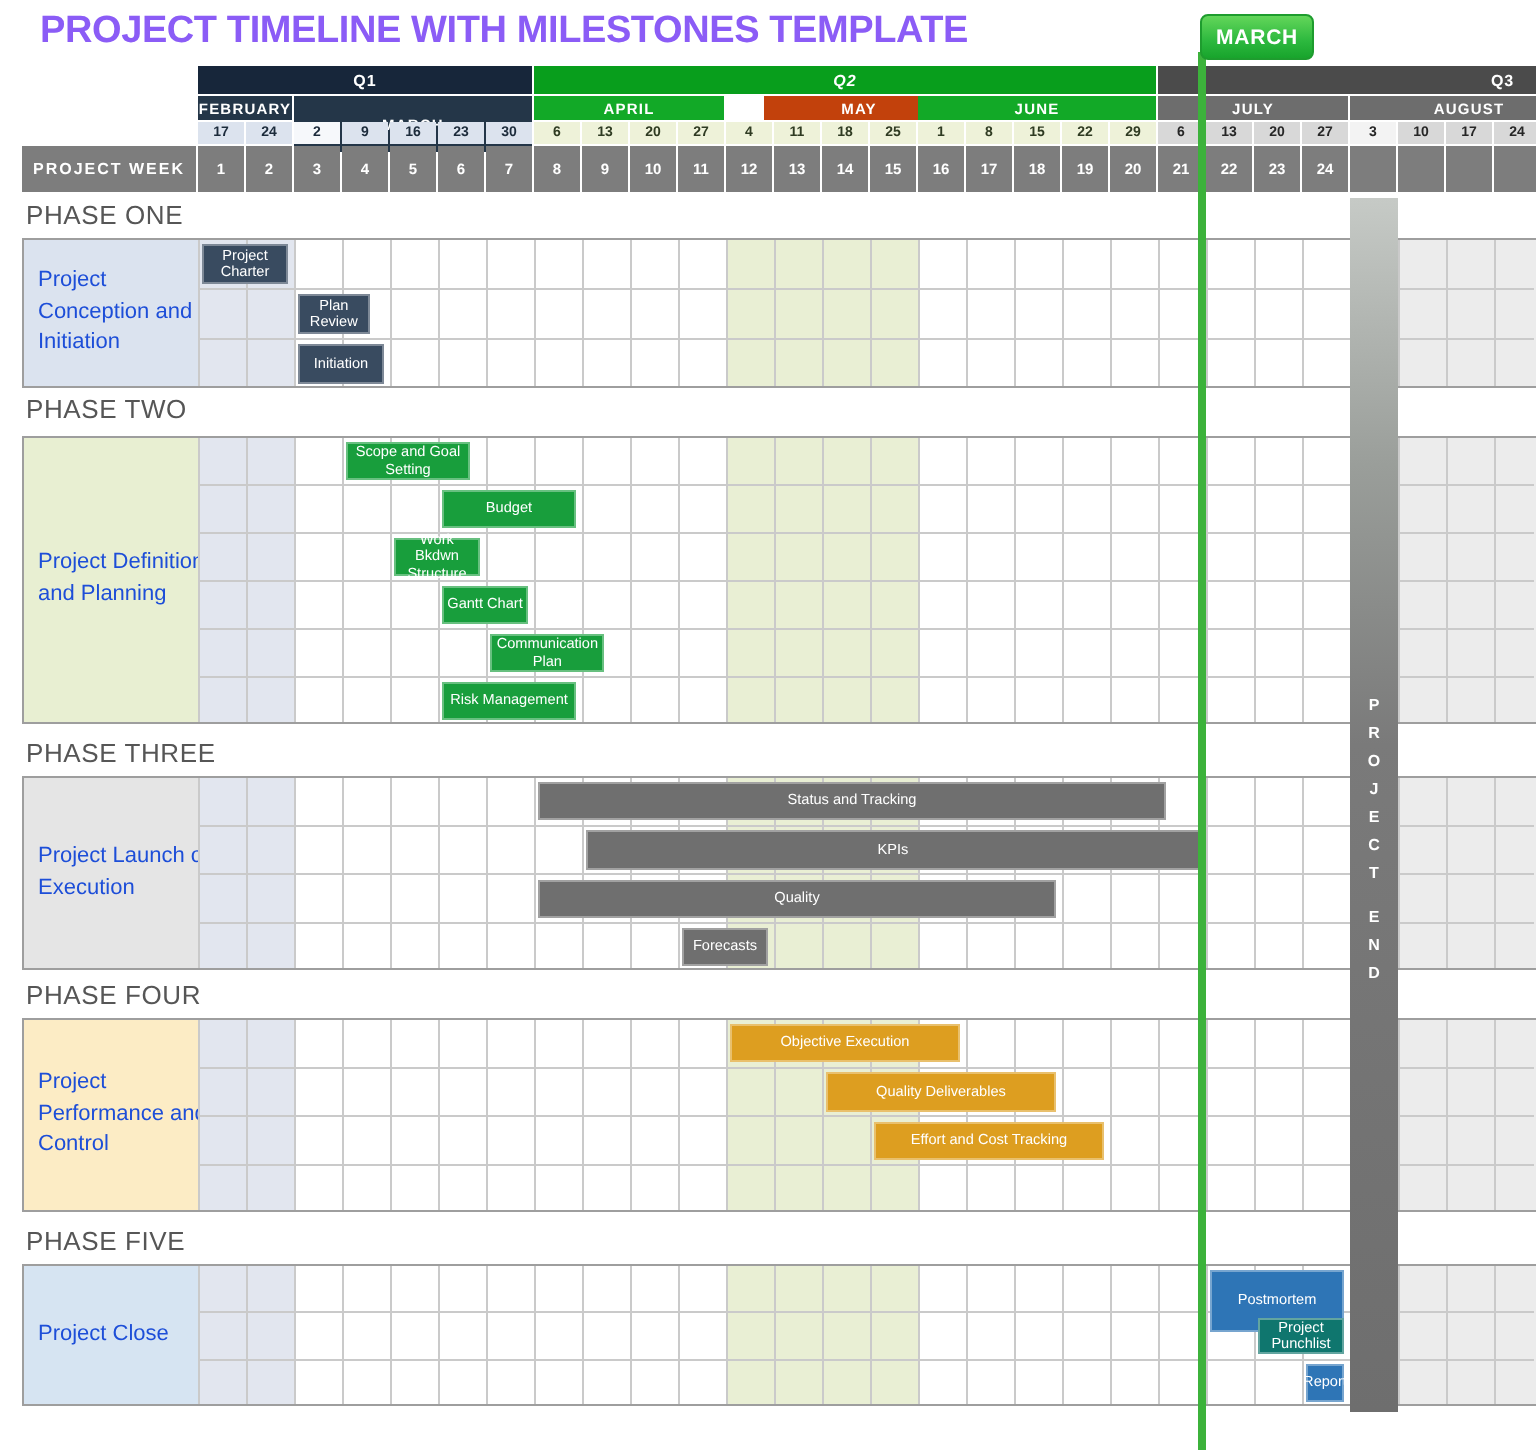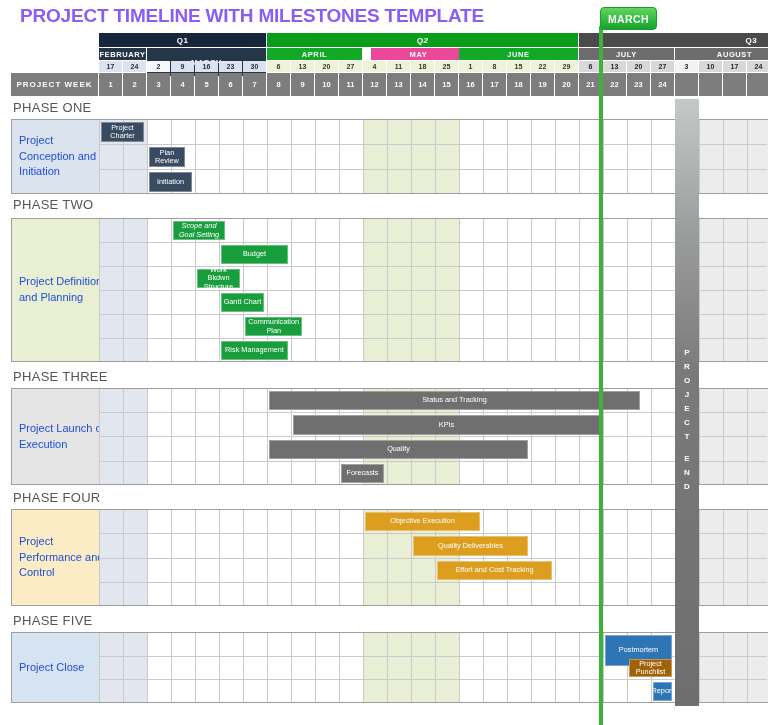--- a/index.html
+++ b/index.html
@@ -42,21 +42,21 @@
 
 <div class="stage">
   <div class="title">PROJECT TIMELINE WITH MILESTONES TEMPLATE</div>
   <div id="header">
       <div class="cell qcell" style="left: 99px; top: 33px; width: 167px; height: 14px; background: rgb(23, 38, 58);">Q1</div>
       <div class="cell qcell" style="left: 267px; top: 33px; width: 311px; height: 14px; background: rgb(8, 158, 28); font-style: italic;">Q2</div>
       <div class="cell qcell" style="left: 579px; top: 33px; width: 344.6px; height: 14px; background: rgb(75, 75, 75);">Q3</div>
       <div class="cell mcell" style="left: 99px; top: 48px; width: 47px; height: 12px; background: rgb(36, 54, 72);">FEBRUARY</div>
       <div class="cell mcell" style="left: 147px; top: 48px; width: 119px; height: 28px; background: rgb(36, 54, 72);">MARCH</div>
       <div class="cell mcell" style="left: 267px; top: 48px; width: 95px; height: 12px; background: rgb(18, 169, 39);">APRIL</div>
-      <div class="cell mcell" style="left: 371px; top: 48px; width: 95px; height: 12px; background: #ec4899;">MAY</div>
+      <div class="cell mcell" style="left: 382px; top: 48px; width: 95px; height: 12px; background: #c2410c;">MAY</div>
       <div class="cell mcell" style="left: 459px; top: 48px; width: 119px; height: 12px; background: rgb(18, 169, 39);">JUNE</div>
       <div class="cell mcell" style="left: 579px; top: 48px; width: 95px; height: 12px; background: rgb(109, 109, 109);">JULY</div>
       <div class="cell mcell" style="left: 675px; top: 48px; width: 119px; height: 12px; background: rgb(109, 109, 109);">AUGUST</div>
       <div class="cell dcell" style="left: 99px; top: 61px; width: 23px; height: 11px; background: rgb(220, 227, 238); color: rgb(28, 43, 59);">17</div>
       <div class="cell dcell" style="left: 123px; top: 61px; width: 23px; height: 11px; background: rgb(220, 227, 238); color: rgb(28, 43, 59);">24</div>
       <div class="cell dcell" style="left: 147px; top: 61px; width: 23px; height: 11px; background: rgb(246, 248, 251); color: rgb(28, 43, 59);">2</div>
       <div class="cell dcell" style="left: 171px; top: 61px; width: 23px; height: 11px; background: rgb(220, 227, 238); color: rgb(28, 43, 59);">9</div>
       <div class="cell dcell" style="left: 195px; top: 61px; width: 23px; height: 11px; background: rgb(220, 227, 238); color: rgb(28, 43, 59);">16</div>
       <div class="cell dcell" style="left: 219px; top: 61px; width: 23px; height: 11px; background: rgb(220, 227, 238); color: rgb(28, 43, 59);">23</div>
       <div class="cell dcell" style="left: 243px; top: 61px; width: 23px; height: 11px; background: rgb(220, 227, 238); color: rgb(28, 43, 59);">30</div>
@@ -123,35 +123,35 @@
         <div class="bar" style="left: 137px; width: 35.8px; top: 27px; height: 20px; background: rgb(57, 75, 96);">Plan Review</div>
         <div class="bar" style="left: 137px; width: 43px; top: 52px; height: 20px; background: rgb(57, 75, 96);">Initiation</div>
       </div>
       <div class="pheading" style="top: 197px;">PHASE TWO</div>
       <div class="block" style="top: 218px; height: 144px;">
         <div class="plabel" style="background: rgb(232, 239, 210);">Project Definition and Planning</div>
         <div class="tint" style="left: 87px; width: 48px; background: rgb(226, 230, 239);"></div>
         <div class="tint" style="left: 351px; width: 96px; background: rgb(233, 239, 212);"></div>
         <div class="tint" style="left: 663px; width: 94px; background: rgb(236, 236, 236);"></div>
         <div class="gridlines" style="background-image: repeating-linear-gradient(to right, rgb(202, 202, 202) 0px, rgb(202, 202, 202) 1px, transparent 1px, transparent 24px), repeating-linear-gradient(transparent 0px, transparent 23px, rgb(202, 202, 202) 23px, rgb(202, 202, 202) 24px);"></div>
-        <div class="bar" style="left: 161px; width: 52px; top: 2px; height: 19px; background: rgb(24, 158, 60); font-style: italic;">Scope and Goal Setting</div>
+        <div class="bar" style="left: 161px; width: 62px; top: 2px; height: 19px; background: rgb(24, 158, 60);">Scope and Goal Setting</div>
         <div class="bar" style="left: 209px; width: 67px; top: 26px; height: 19px; background: rgb(24, 158, 60);">Budget</div>
         <div class="bar" style="left: 185px; width: 43px; top: 50px; height: 19px; background: rgb(24, 158, 60);">Work Bkdwn Structure</div>
         <div class="bar" style="left: 209px; width: 43px; top: 74px; height: 19px; background: rgb(24, 158, 60);">Gantt Chart</div>
         <div class="bar" style="left: 233px; width: 57.4px; top: 98px; height: 19px; background: rgb(24, 158, 60);">Communication Plan</div>
         <div class="bar" style="left: 209px; width: 67px; top: 122px; height: 19px; background: rgb(24, 158, 60);">Risk Management</div>
       </div>
       <div class="pheading" style="top: 369px;">PHASE THREE</div>
       <div class="block" style="top: 388px; height: 97px;">
         <div class="plabel" style="background: rgb(229, 229, 229);">Project Launch of Execution</div>
         <div class="tint" style="left: 87px; width: 48px; background: rgb(226, 230, 239);"></div>
         <div class="tint" style="left: 351px; width: 96px; background: rgb(233, 239, 212);"></div>
         <div class="tint" style="left: 663px; width: 94px; background: rgb(236, 236, 236);"></div>
         <div class="gridlines" style="background-image: repeating-linear-gradient(to right, rgb(202, 202, 202) 0px, rgb(202, 202, 202) 1px, transparent 1px, transparent 24px), repeating-linear-gradient(transparent 0px, transparent 23.25px, rgb(202, 202, 202) 23.25px, rgb(202, 202, 202) 24.25px);"></div>
-        <div class="bar" style="left: 257px; width: 371px; top: 2px; height: 19.25px; background: rgb(111, 111, 111);">Status and Tracking</div>
+        <div class="bar" style="left: 257px; width: 314px; top: 2px; height: 19.25px; background: rgb(111, 111, 111);">Status and Tracking</div>
         <div class="bar" style="left: 281px; width: 307px; top: 26.25px; height: 19.25px; background: rgb(111, 111, 111);">KPIs</div>
         <div class="bar" style="left: 257px; width: 259px; top: 50.5px; height: 19.25px; background: rgb(111, 111, 111);">Quality</div>
         <div class="bar" style="left: 329px; width: 43px; top: 74.75px; height: 19.25px; background: rgb(111, 111, 111);">Forecasts</div>
       </div>
       <div class="pheading" style="top: 490px;">PHASE FOUR</div>
       <div class="block" style="top: 509px; height: 97px;">
         <div class="plabel" style="background: rgb(252, 236, 197);">Project Performance and Control</div>
         <div class="tint" style="left: 87px; width: 48px; background: rgb(226, 230, 239);"></div>
         <div class="tint" style="left: 351px; width: 96px; background: rgb(233, 239, 212);"></div>
         <div class="tint" style="left: 663px; width: 94px; background: rgb(236, 236, 236);"></div>
@@ -161,21 +161,21 @@
         <div class="bar" style="left: 425px; width: 115px; top: 50.5px; height: 19.25px; background: rgb(221, 158, 32);">Effort and Cost Tracking</div>
       </div>
       <div class="pheading" style="top: 613px;">PHASE FIVE</div>
       <div class="block" style="top: 632px; height: 71.01px;">
         <div class="plabel" style="background: rgb(214, 228, 242);">Project Close</div>
         <div class="tint" style="left: 87px; width: 48px; background: rgb(226, 230, 239);"></div>
         <div class="tint" style="left: 351px; width: 96px; background: rgb(233, 239, 212);"></div>
         <div class="tint" style="left: 663px; width: 94px; background: rgb(236, 236, 236);"></div>
         <div class="gridlines" style="background-image: repeating-linear-gradient(to right, rgb(202, 202, 202) 0px, rgb(202, 202, 202) 1px, transparent 1px, transparent 24px), repeating-linear-gradient(transparent 0px, transparent 22.67px, rgb(202, 202, 202) 22.67px, rgb(202, 202, 202) 23.67px);"></div>
         <div class="bar" style="left: 593px; width: 67px; top: 2px; height: 31px; background: rgb(46, 117, 182);">Postmortem</div>
-        <div class="bar" style="left: 617px; width: 43px; top: 25.67px; height: 18.67px; background: #a16207;">Project Punchlist</div>
+        <div class="bar" style="left: 617px; width: 43px; top: 25.67px; height: 18.67px; background: #0f766e;">Project Punchlist</div>
         <div class="bar" style="left: 641px; width: 19px; top: 49.34px; height: 18.67px; background: rgb(46, 117, 182);">Report</div>
       </div>
     </div>
   <div class="pe-band">
     <div class="pe-text" id="pe-text">
         <div>P</div>
         <div>R</div>
         <div>O</div>
         <div>J</div>
         <div>E</div>

